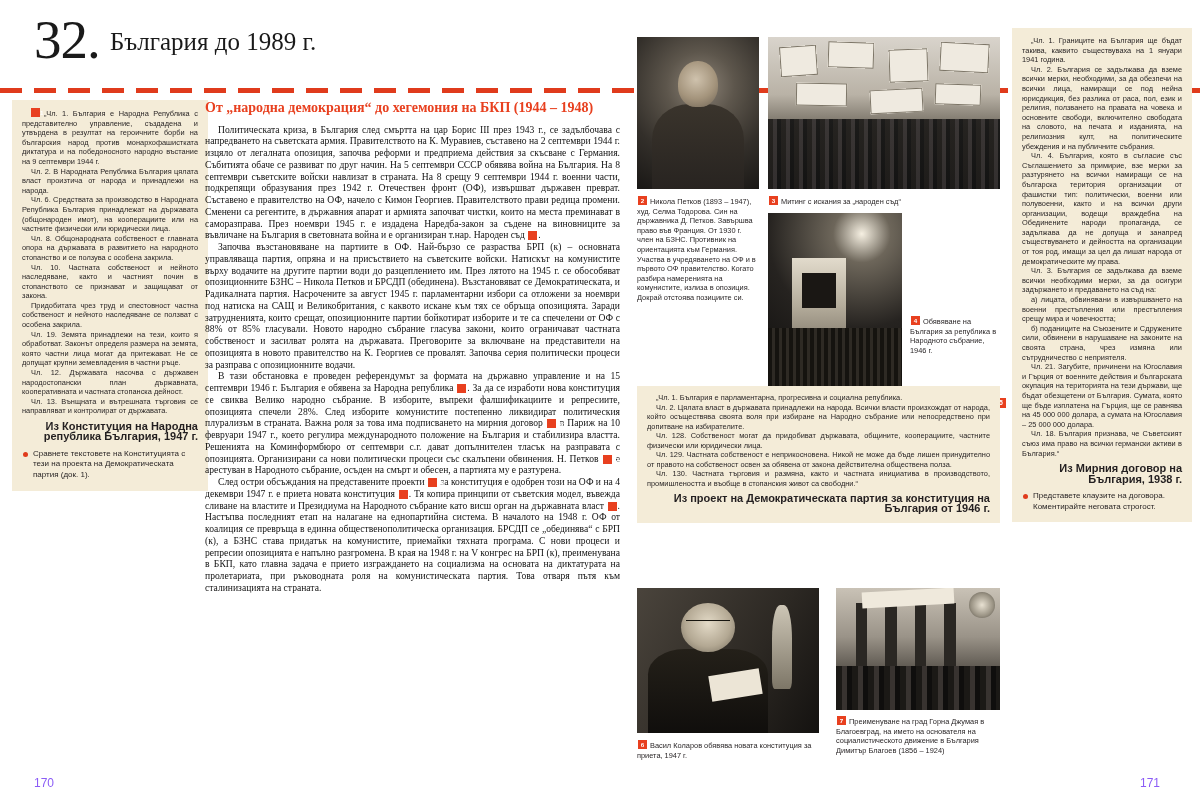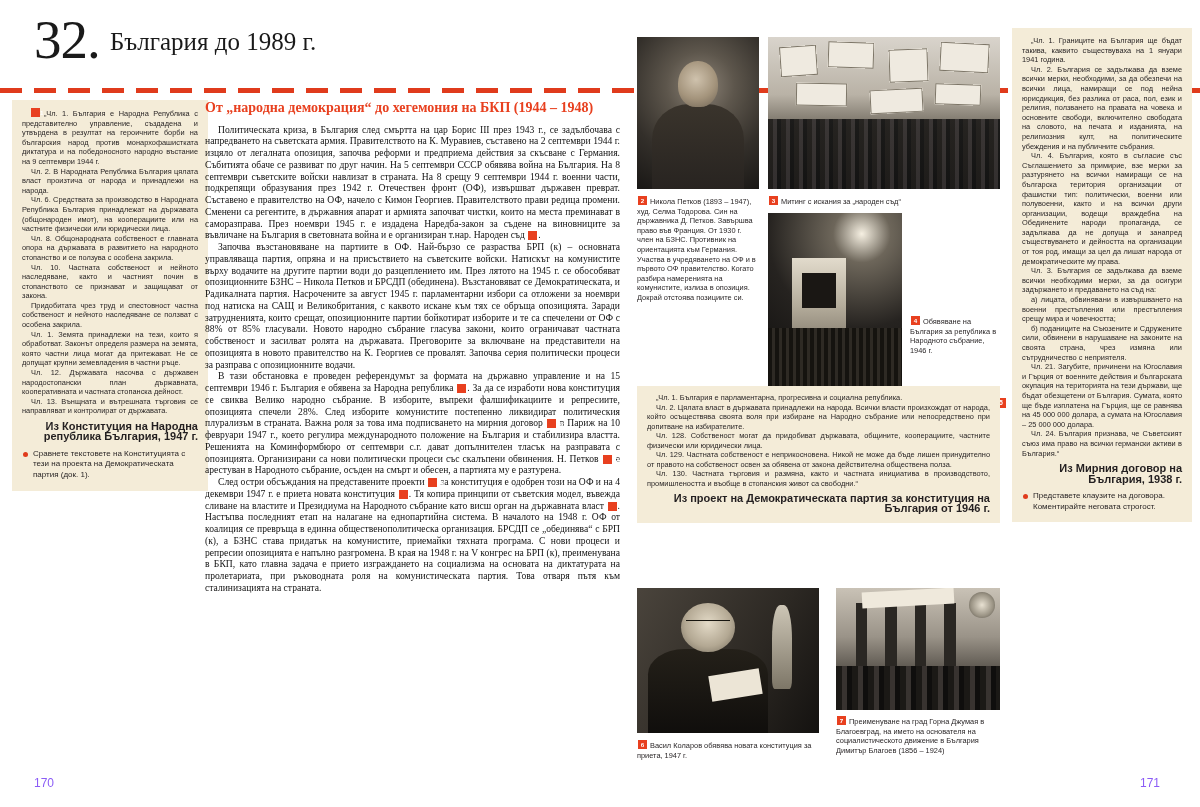--- a/index.html
+++ b/index.html
@@ -212,21 +212,21 @@
 
   <div class="dashed-rule"></div>
 
   <div class="doc-box sidebar-doc">
     <p><span class="marker">1</span><span>„Чл. 1. България е Народна Република с представително управление, създадена и утвърдена в резултат на героичните борби на българския народ против монархофашистката диктатура и на победоносното народно въстание на 9 септември 1944 г.</span></p>
     <p>Чл. 2. В Народната Република България цялата власт произтича от народа и принадлежи на народа.</p>
     <p>Чл. 6. Средствата за производство в Народната Република България принадлежат на държавата (общонароден имот), на кооперациите или на частните физически или юридически лица.</p>
     <p>Чл. 8. Общонародната собственост е главната опора на държавата в развитието на народното стопанство и се ползува с особена закрила.</p>
     <p>Чл. 10. Частната собственост и нейното наследяване, както и частният почин в стопанството се признават и защищават от закона.</p>
     <p>Придобитата чрез труд и спестовност частна собственост и нейното наследяване се ползват с особена закрила.</p>
-    <p>Чл. 1. Земята принадлежи на тези, които я обработват. Законът определя размера на земята, която частни лица могат да притежават. Не се допущат крупни земевладения в частни ръце.</p>
+    <p>Чл. 19. Земята принадлежи на тези, които я обработват. Законът определя размера на земята, която частни лица могат да притежават. Не се допущат крупни земевладения в частни ръце.</p>
     <p>Чл. 12. Държавата насочва с държавен народостопански план държавната, кооперативната и частната стопанска дейност.</p>
     <p>Чл. 13. Вънщната и вътрешната търговия се направляват и контролират от държавата.</p>
     <div class="doc-source">Из Конституция на Народна република България, 1947 г.</div>
     <div class="task">Сравнете текстовете на Конституцията с тези на проекта на Демократическата партия (док. 1).</div>
   </div>
 
   <div class="main-col">
     <h2 class="sec-title">От „народна демокрация“ до хегемония на БКП (1944 – 1948)</h2>
     <p>Политическата криза, в България след смъртта на цар Борис III през 1943 г., се задълбочава с напредването на съветската армия. Правителството на К. Муравиев, съставено на 2 септември 1944 г. изцяло от легалната опозиция, започва реформи и предприема действия за скъсване с Германия. Събитията обаче се развиват по друг начин. На 5 септември СССР обявява война на България. На 8 септември съветските войски навлизат в страната. На 8 срещу 9 септември 1944 г. военни части, подкрепящи образувания през 1942 г. Отечествен фронт (ОФ), извършват държавен преврат. Съставено е правителство на ОФ, начело с Кимон Георгиев. Правителството прави редица промени. Сменени са регентите, в държавния апарат и армията започват чистки, които на места преминават в саморазправа. През ноември 1945 г. е издадена Наредба-закон за съдене на виновниците за въвличане на България в световната война и е организиран т.нар. Народен съд <span class="marker-inline">3</span>.</p>
     <p>Започва възстановяване на партиите в ОФ. Най-бързо се разраства БРП (к) – основната управляваща партия, опряна и на присъствието на съветските войски. Натискът на комунистите върху водачите на другите партии води до разцеплението им. През лятото на 1945 г. се обособяват опозиционните БЗНС – Никола Петков и БРСДП (обединена). Възстановяват се Демократическата, и Радикалната партия. Насрочените за август 1945 г. парламентарни избори са отложени за ноември под натиска на САЩ и Великобритания, с каквото искане към тях се обръща опозицията. Заради затрудненията, които срещат, опозиционните партии бойкотират изборите и те са спечелени от ОФ с 88% от 85% гласували. Новото народно събрание гласува закони, които ограничават частната собственост и засилват ролята на държавата. Преговорите за включване на представители на опозицията в новото правителство на К. Георгиев се провалят. Започва серия политически процеси за разправа с опозиционните водачи.</p>
@@ -306,20 +306,20 @@
 
   <div class="marker-float" style="left:1176px;top:34px;">8</div>
   <div class="right-doc">
     <p>„Чл. 1. Границите на България ще бъдат такива, каквито съществуваха на 1 януари 1941 година.</p>
     <p>Чл. 2. България се задължава да вземе всички мерки, необходими, за да обезпечи на всички лица, намиращи се под нейна юрисдикция, без разлика от раса, пол, език и религия, ползването на правата на човека и основните свободи, включително свободата на словото, на печата и изданията, на религиозния култ, на политическите убеждения и на публичните събрания.</p>
     <p>Чл. 4. България, която в съгласие със Съглашението за примирие, взе мерки за разтурянето на всички намиращи се на българска територия организации от фашистки тип: политически, военни или полувоенни, както и на всички други организации, водещи враждебна на Обединените народи пропаганда, се задължава да не допуща и занапред съществуването и дейността на организации от тоя род, имащи за цел да лишат народа от демократическите му права.</p>
     <p>Чл. 3. България се задължава да вземе всички необходими мерки, за да осигури задържането и предаването на съд на:</p>
     <p>а) лицата, обвинявани в извършването на военни престъпления или престъпления срещу мира и човечността;</p>
     <p>б) поданиците на Съюзените и Сдружените сили, обвинени в нарушаване на законите на своята страна, чрез измяна или сътрудничество с неприятеля.</p>
     <p>Чл. 21. Загубите, причинени на Югославия и Гърция от военните действия и българската окупация на територията на тези държави, ще бъдат обезщетени от България. Сумата, която ще бъде изплатена на Гърция, ще се равнява на 45 000 000 долара, а сумата на Югославия – 25 000 000 долара.</p>
-    <p>Чл. 24. България признава, че Съветският съюз има право на всички германски активи в България.“</p>
+    <p>Чл. 18. България признава, че Съветският съюз има право на всички германски активи в България.“</p>
     <div class="doc-source">Из Мирния договор на България, 1938 г.</div>
     <div class="task">Представете клаузите на договора. Коментирайте неговата строгост.</div>
   </div>
 
   <div class="folio" style="left:1140px;top:776px;">171</div>
 
 </div>
 
 </body></html>

